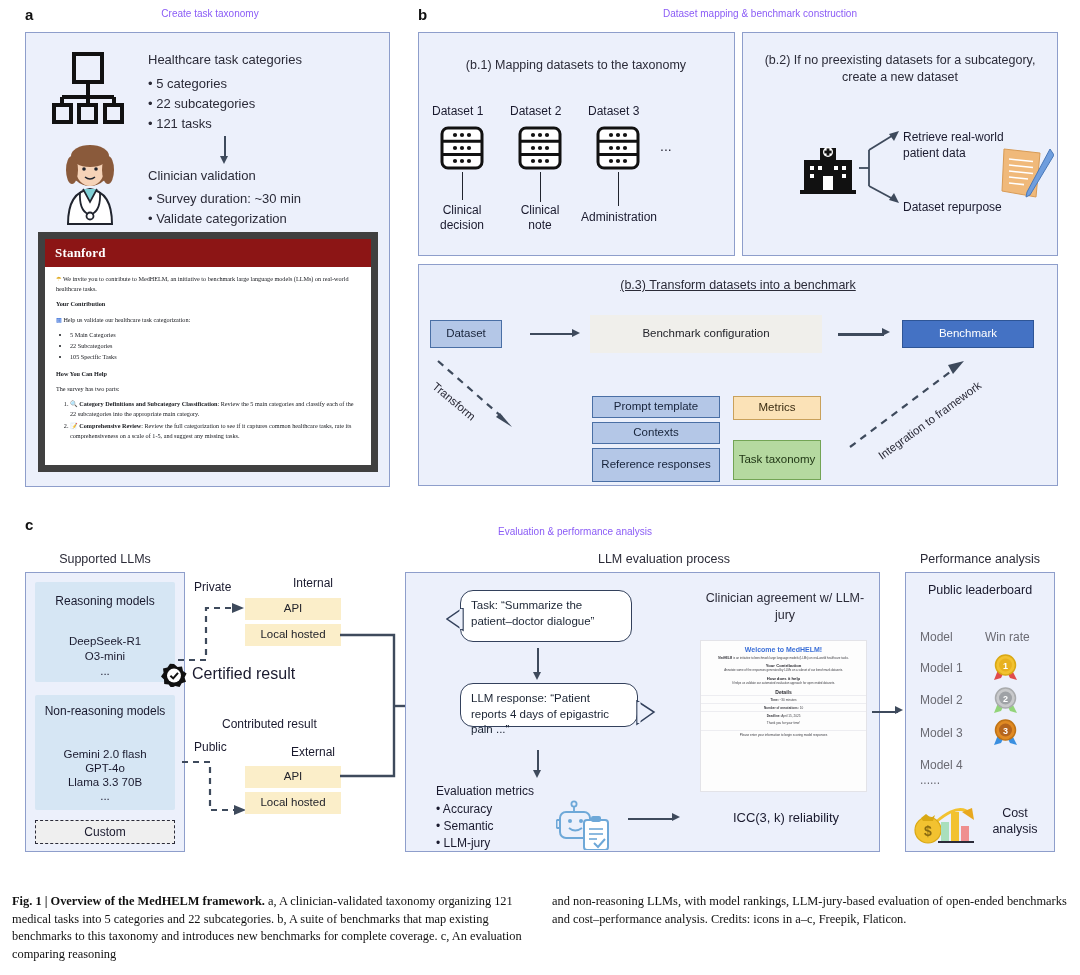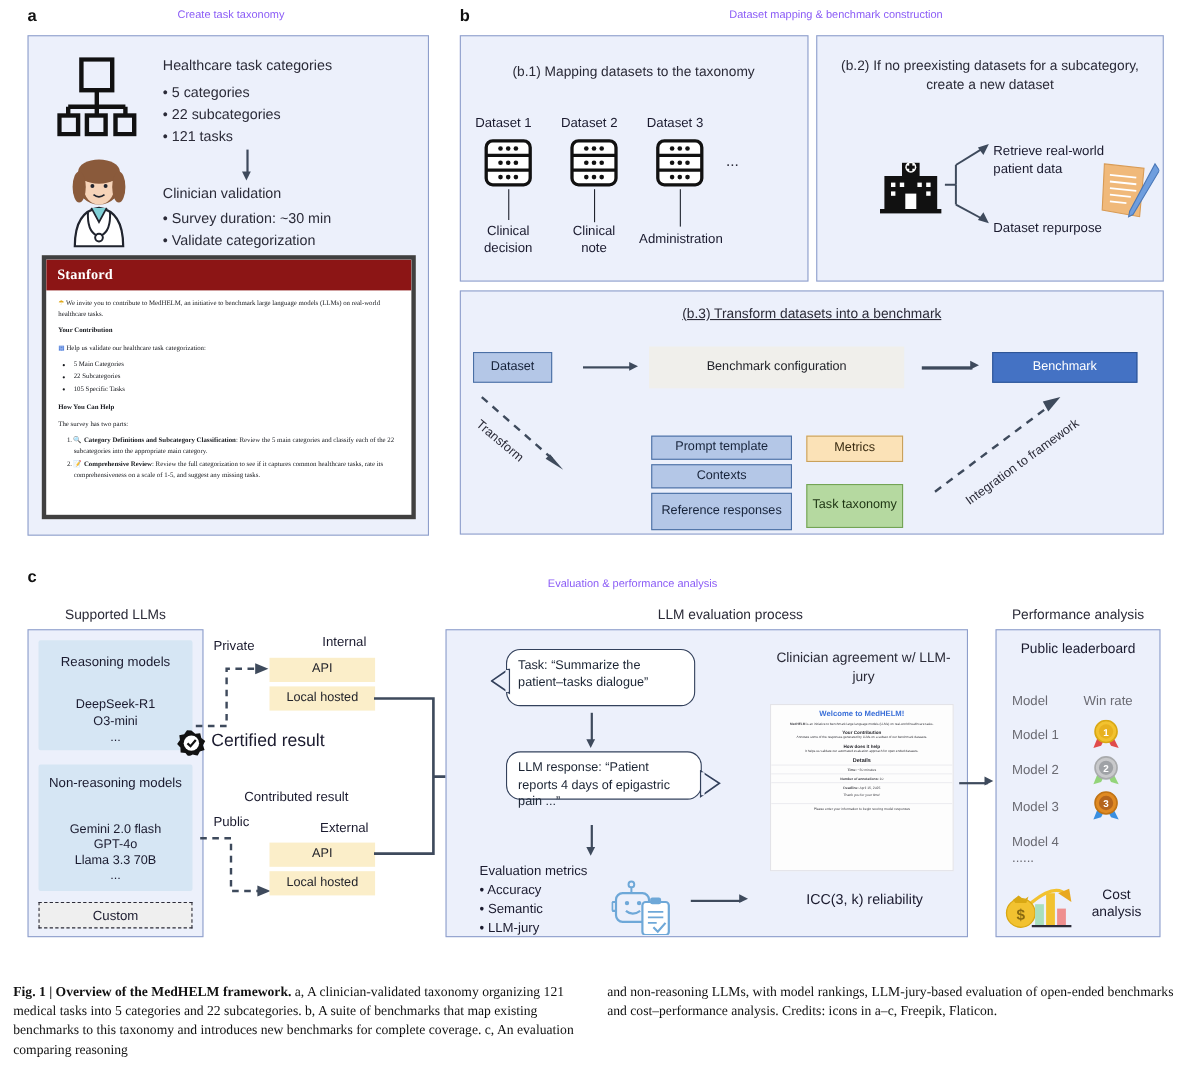--- a/index.html
+++ b/index.html
@@ -17,21 +17,21 @@
   .sub-title { font-size:12.5px; color:#2b2b38; text-align:center; }
   .box {
     background:#ecf0fb; border:1.4px solid #8e9ecb;
   }
 
   
   #panel-a-box { left:25px; top:32px; width:365px; height:455px; }
   .hier-list { font-size:13px; color:#2b2b38; line-height:1.55; }
 
   
-  .survey-card { background:#ffffff; border:4px solid #404040; }
+  .survey-card { background:#ffffff; border:7px solid #404040; }
   .survey-head { background:#8c1515; color:#fff; font-family:"Liberation Serif", serif;
      font-size:13px; padding:6px 10px; font-weight:600; letter-spacing:.2px;}
   .survey-body { padding:7px 11px 8px 11px; font-family:"Liberation Serif", serif;
      font-size:6.2px; line-height:1.65; color:#16181d; }
   .survey-body p { margin:0 0 5px 0; }
   .survey-body .b { font-weight:bold; }
   .survey-body ul { margin:3px 0 6px 14px; padding:0; }
   .survey-body ol { margin:3px 0 0 14px; padding:0; }
   .survey-body li { margin:0 0 1px 0; }
 
@@ -334,21 +334,21 @@
 <svg class="abs" style="left:338px; top:628px;" width="78" height="155">
   <path d="M2 7 L56 7 L56 148 L2 148" stroke="#3e4a5c" stroke-width="2.4" fill="none"></path>
   <line x1="56" y1="78" x2="74" y2="78" stroke="#3e4a5c" stroke-width="2.4"></line>
 </svg>
 <div class="abs arrow-h" style="left:412px; top:704px; width:34px; height:2.4px;"></div>
 <div class="abs tri-r" style="left:443px; top:700px;"></div>
 
 <div class="abs box" style="left:405px; top:572px; width:475px; height:280px;"></div>
 
 <div class="abs speech" style="left:460px; top:590px; width:172px; height:52px;">
-  <span>Task: “Summarize the patient–tasks dialogue”</span>
+  <span>Task: “Summarize the patient–doctor dialogue”</span>
 </div>
 <svg class="abs" style="left:446px; top:608px;" width="18" height="24">
   <polygon points="17,0 1,11 17,22" fill="#ecf0fb" stroke="#33415c" stroke-width="1.5"></polygon>
   <line x1="15" y1="1" x2="15" y2="21" stroke="#ecf0fb" stroke-width="3"></line>
 </svg>
 
 <div class="abs arrow-v" style="left:537px; top:648px; height:26px;"></div>
 <div class="abs tri-d" style="left:533px; top:672px;"></div>
 
 <div class="abs speech" style="left:460px; top:683px; width:178px; height:44px;">

